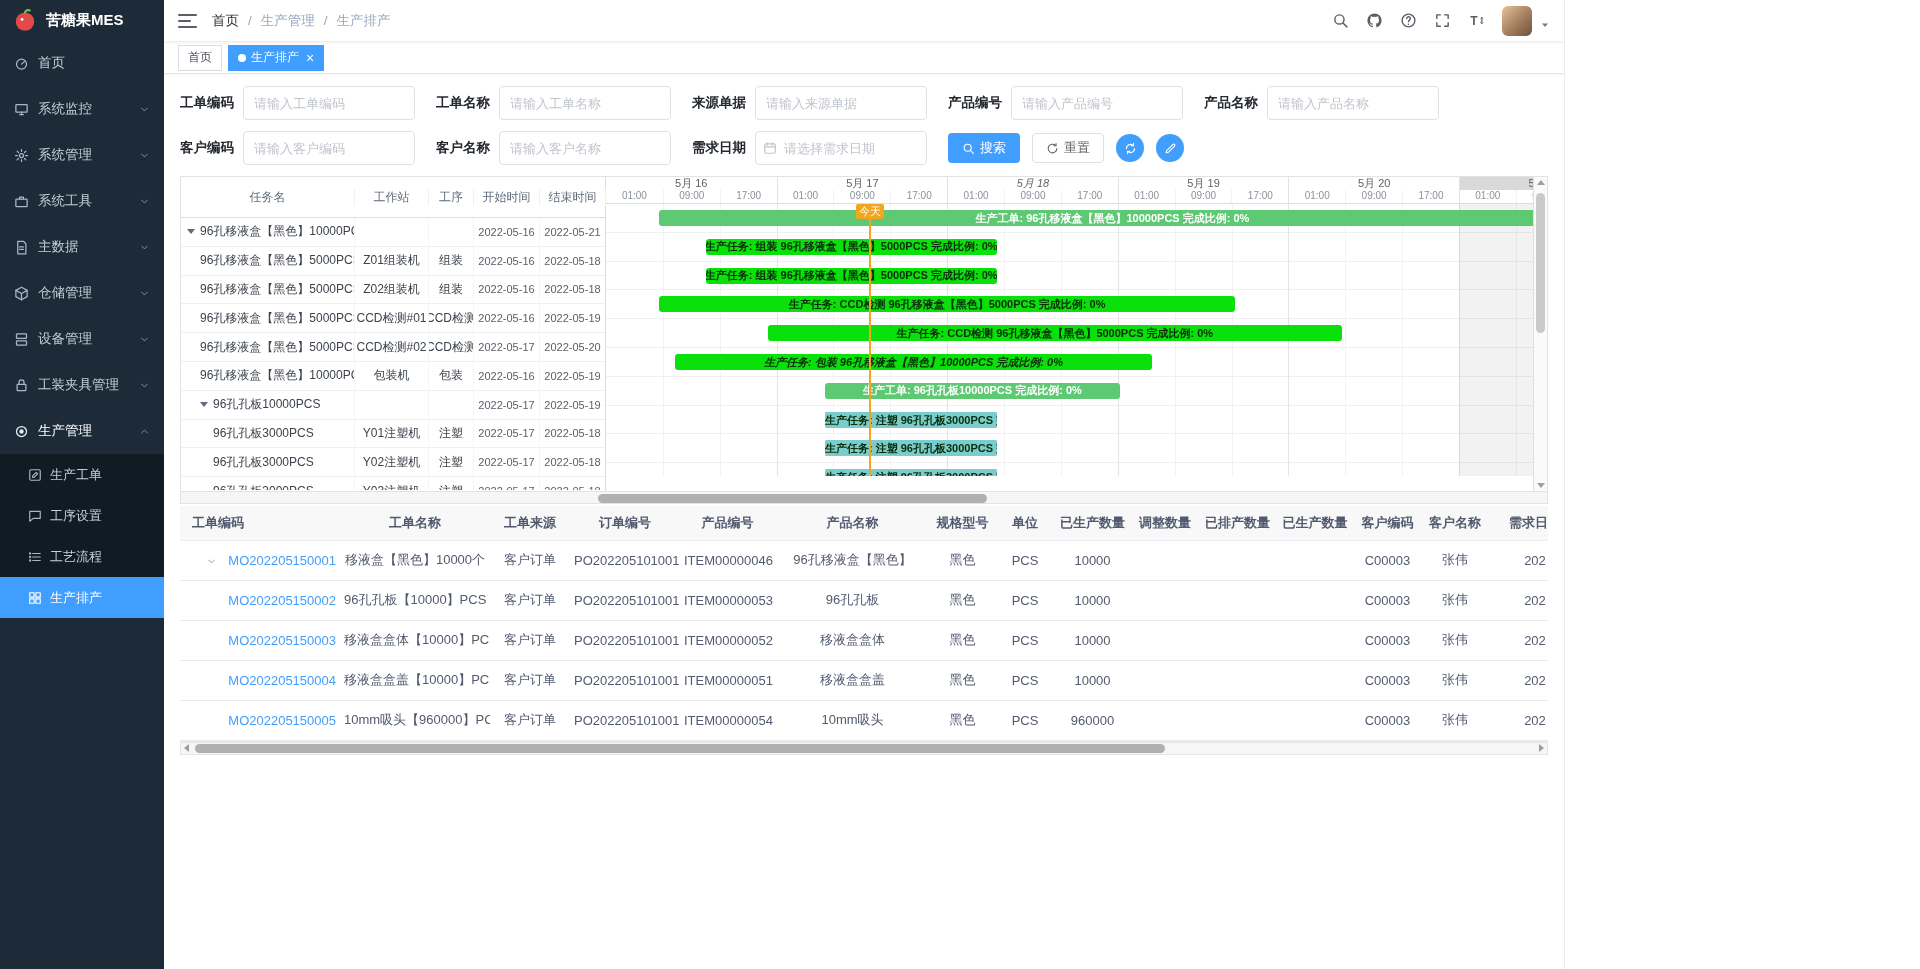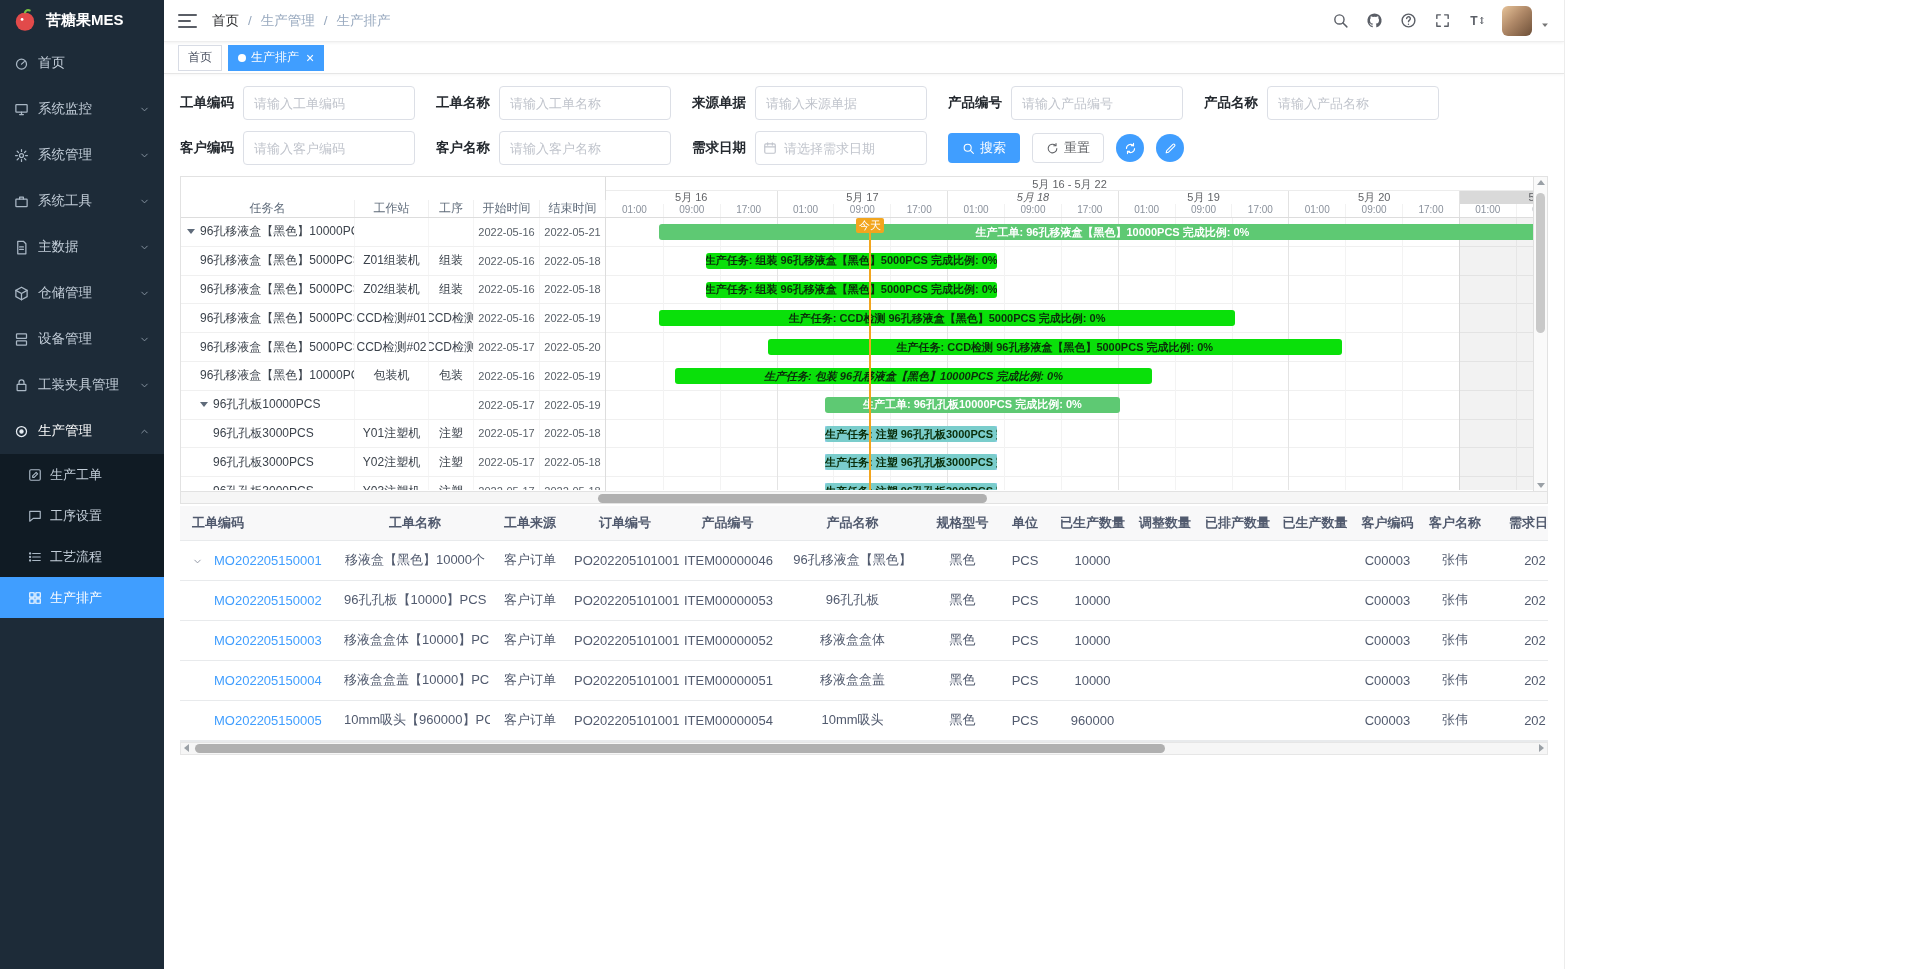--- a/index.html
+++ b/index.html
@@ -52,21 +52,21 @@
 .date-wrap .f-input{padding-left:28px;width:172px}
 .date-wrap .icon{position:absolute;left:8px;top:50%;transform:translateY(-50%);color:#c0c4cc;font-size:14px}
 .btn{height:30px;border-radius:4px;display:inline-flex;align-items:center;gap:5px;padding:0 13px;font-size:13px;cursor:pointer;border:1px solid transparent;font-family:inherit}
 .btn .icon{font-size:13px}
 .btn-primary{background:#409EFF;color:#fff}
 .btn-default{background:#fff;border-color:#dcdfe6;color:#606266;margin-left:12px}
 .btn-circle{width:28px;height:28px;border-radius:50%;background:#409EFF;color:#fff;display:inline-flex;align-items:center;justify-content:center;font-size:13px;cursor:pointer;margin-left:12px;border:none}
 
 .gantt{display:flex;border:1px solid #e2e2e2;border-bottom:none;position:relative;height:315px;background:#fff}
 .g-left{width:425px;flex-shrink:0;border-right:1px solid #ddd;display:flex;flex-direction:column;min-width:0}
-.gl-head{height:41px;display:flex;border-bottom:1px solid #ddd;align-items:flex-end;background:#fff;flex-shrink:0}
+.gl-head{height:41px;display:flex;border-bottom:1px solid #ddd;align-items:center;background:#fff;flex-shrink:0}
 .gl-hcell{display:flex;align-items:center;justify-content:center;font-size:12px;color:#5f6b7a;border-right:1px solid #f0f0f0;flex-shrink:0}
 .gl-body{height:272px;overflow:hidden}
 .gl-row{height:28.8px;display:flex;border-bottom:1px solid #f0f0f0;font-size:12px;color:#3c434c;cursor:pointer}
 .gl-cell{display:flex;align-items:center;justify-content:center;border-right:1px solid #f5f5f5;overflow:hidden;white-space:nowrap;flex-shrink:0}
 .gl-cell.name{justify-content:flex-start}
 .gl-cell.date{font-size:11px;color:#5a6169}
 .tri{width:0;height:0;border-left:4px solid transparent;border-right:4px solid transparent;border-top:5px solid #5f6b7a;margin-right:5px;flex-shrink:0}
 .g-right{flex:1;position:relative;overflow:hidden;min-width:0;display:flex;flex-direction:column}
 .gr-head{border-bottom:1px solid #ddd;background:#fff;flex-shrink:0}
 .gr-range{height:14px;line-height:14px;text-align:center;font-size:11px;color:#606266;border-bottom:1px solid #ececec;white-space:now rap;overflow:hidden}
@@ -96,21 +96,21 @@
 .tri-left{width:0;height:0;border-top:4px solid transparent;border-bottom:4px solid transparent;border-right:5px solid #9aa0a6}
 .tri-right{width:0;height:0;border-top:4px solid transparent;border-bottom:4px solid transparent;border-left:5px solid #9aa0a6}
 .g-hscroll{height:13px;border:1px solid #e2e2e2;background:#f6f6f6;position:relative}
 .hthumb{position:absolute;top:1.5px;height:9px;border-radius:5px;background:#b0b0b0;left:30.5%;width:28.5%}
 
 .wo-table-wrap{overflow:hidden;margin-top:2px;border-bottom:1px solid #e8eaec}
 table{border-collapse:collapse;table-layout:fixed;width:1400px;font-size:13px}
 thead th{height:34px;background:#f8f8f9;color:#515a6e;font-weight:700;border-bottom:1px solid #e8eaec;padding:0 4px;white-space:nowrap;overflow:hidden;text-align:center}
 thead th:first-child{text-align:left;padding-left:12px}
 tbody td{height:40px;text-align:center;color:#515a6e;border-bottom:1px solid #e8eaec;padding:0 4px;white-space:nowrap;overflow:hidden;vertical-align:middle}
-td.codecell{text-align:left;padding-left:12px}
+td.codecell{text-align:right;padding-left:12px}
 .mo-link{color:#409EFF;cursor:pointer}
 .row-chevron{display:inline-flex;width:22px;color:#8a919f;vertical-align:middle;align-items:center}
 .row-chevron svg{width:11px;height:11px}
 .t-hscroll{height:13px;background:#f6f6f6;border:1px solid #e6e6e6;position:relative;display:flex;align-items:center;justify-content:space-between;padding:0 3px;margin-top:0}
 .t-thumb{position:absolute;left:14px;width:71%;top:1.5px;height:9px;background:#b0b0b0;border-radius:5px}
 </style>
 </head>
 <body>
 
 <div class="app">
@@ -546,21 +546,20 @@
                 </div>
                 <div class="gl-cell" style="width: 74px;">Y03注塑机</div>
                 <div class="gl-cell" style="width: 45px;">注塑</div>
                 <div class="gl-cell date" style="width: 66px;">2022-05-17</div>
                 <div class="gl-cell date" style="width: 66px;">2022-05-18</div>
               </div>
             </div>
         </div>
         <div class="g-right">
           <div class="gr-head">
-            <div class="gr-range">5月 16 - 5月 22</div>
             <div class="gr-days">
                 <div class="gr-day" style="width: 170.6px;">5月 16</div>
                 <div class="gr-day" style="width: 170.6px;">5月 17</div>
                 <div class="gr-day" style="width: 170.6px; font-style: italic;">5月 18</div>
                 <div class="gr-day" style="width: 170.6px;">5月 19</div>
                 <div class="gr-day" style="width: 170.6px;">5月 20</div>
                 <div class="gr-day weekend" style="width: 170.6px;">5月 21</div>
               </div>
             <div class="gr-hours">
                 <div class="gr-hour day-b" style="width: 56.8667px;">01:00</div>

